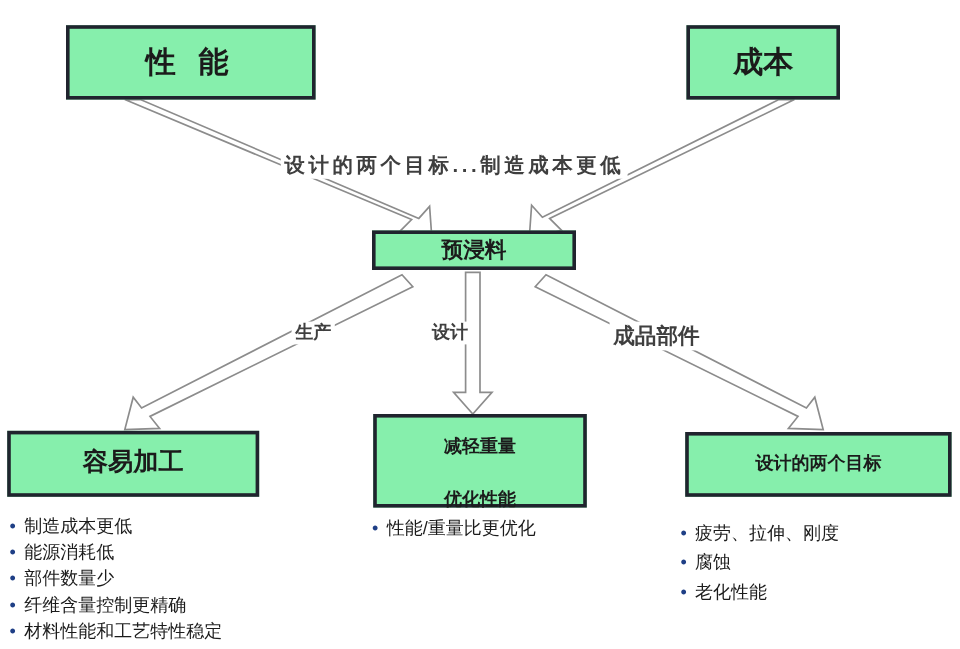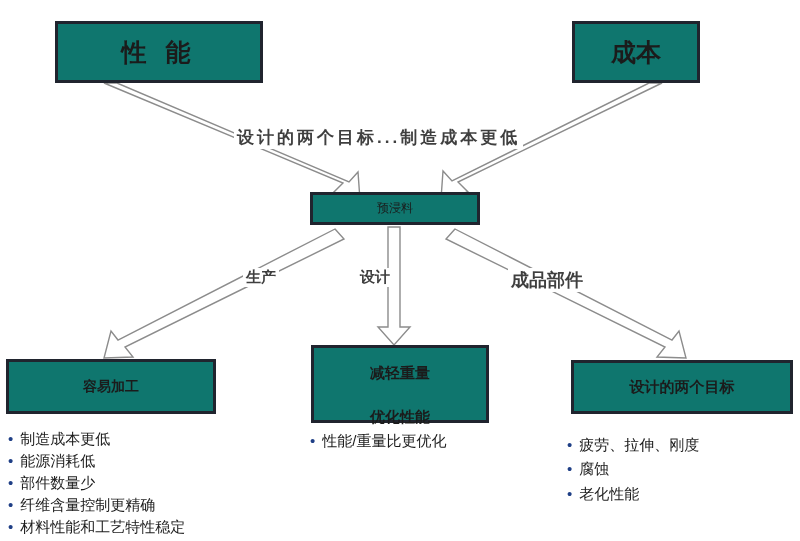--- a/index.html
+++ b/index.html
@@ -20,21 +20,21 @@
   #arrow-layer {
     position: absolute;
     left: 0;
     top: 0;
     width: 800px;
     height: 541px;
   }
   .node-box {
     position: absolute;
     box-sizing: border-box;
-    background: #0f766e;
+    background: #86efac;
     border: 3px solid #20242e;
     display: flex;
     flex-direction: column;
     align-items: center;
     justify-content: center;
     color: #1b1b1b;
     z-index: 3;
   }
   .node-box .line {
     display: block;
@@ -50,27 +50,27 @@
   #box-cost {
     left: 572px; top: 21px; width: 128px; height: 62px;
   }
   #box-cost .line {
     font-size: 25px; font-weight: bold;
   }
   #box-prepreg {
     left: 310px; top: 192px; width: 170px; height: 33px;
   }
   #box-prepreg .line {
-    font-size: 12px; font-weight: normal;
+    font-size: 18px; font-weight: bold;
   }
   #box-easy-process {
     left: 6px; top: 359px; width: 210px; height: 55px;
   }
   #box-easy-process .line {
-    font-size: 14px; font-weight: bold;
+    font-size: 21px; font-weight: bold;
   }
   #box-weight-perf {
     left: 311px; top: 345px; width: 178px; height: 78px;
   }
   #box-weight-perf .line {
     font-size: 15px; font-weight: bold; margin-top: 23px;
   }
   #box-mech-perf {
     left: 571px; top: 360px; width: 222px; height: 54px;
   }

